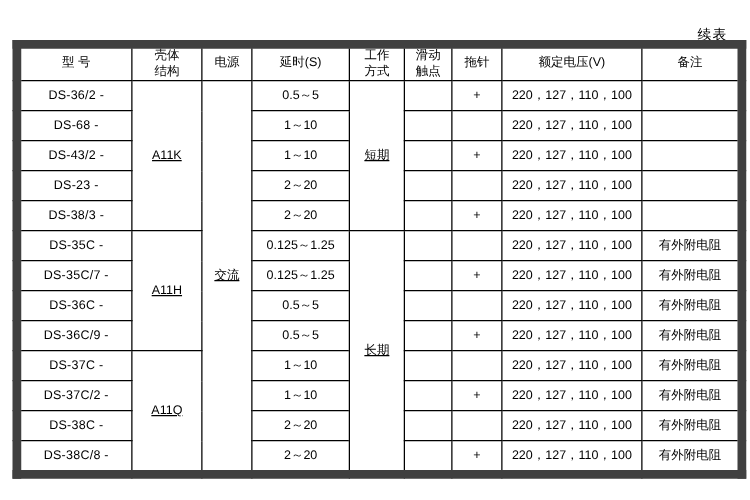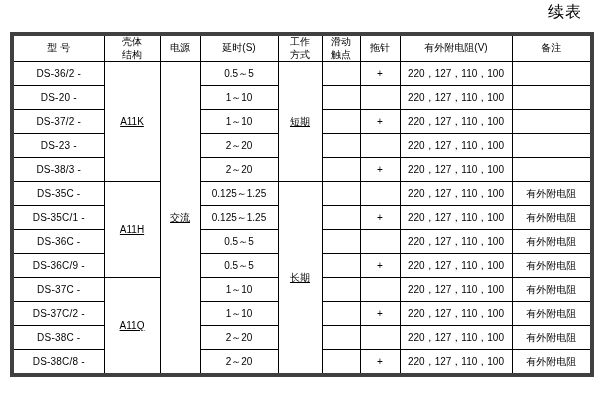--- a/index.html
+++ b/index.html
@@ -16,37 +16,37 @@
     overflow: hidden;
   }
   .page {
     width: 600px;
     height: 400px;
     position: relative;
     box-sizing: border-box;
   }
   .cont-label {
     position: absolute;
-    top: 2px;
+    top: 20px;
     right: 18px;
-    font-size: 16px;
+    font-size: 11px;
     letter-spacing: 1px;
     color: #000;
   }
   .table-wrap {
     position: absolute;
     top: 32px;
     left: 10px;
     width: 580px;
   }
   table.spec {
     border-collapse: collapse;
     table-layout: fixed;
     width: 580px;
-    border: 4px solid #404040;
+    border: 7px solid #404040;
   }
   table.spec td, table.spec th {
     border: 1px solid #000;
     font-weight: normal;
     text-align: center;
     vertical-align: middle;
     padding: 0;
     font-size: 10px;
     line-height: 1.15;
     height: 23px;
@@ -134,49 +134,49 @@
             <span class="hdr-two-line">方式</span>
           </td>
           <td>
             <span class="hdr-two-line">滑动</span>
             <span class="hdr-two-line">触点</span>
           </td>
           <td>
             <span class="hdr-two-line">拖针</span>
           </td>
           <td>
-            <span class="hdr-two-line">有外附电阻(V)</span>
+            <span class="hdr-two-line">额定电压(V)</span>
           </td>
           <td>
             <span class="hdr-two-line">备注</span>
           </td>
         </tr>
       </thead>
       <tbody id="spec-body">
           <tr>
             <td class="model">DS-36/2  -</td>
             <td class="vcell" rowspan="5">A11K</td>
             <td class="vcell" rowspan="13">交流</td>
             <td class="delay">0.5～5</td>
             <td class="vcell" rowspan="5">短期</td>
             <td class="mark"></td>
             <td class="mark">+</td>
             <td class="voltage">220，127，110，100</td>
             <td class="note"></td>
           </tr>
           <tr>
-            <td class="model">DS-20  -</td>
-            <td class="delay">1～10</td>
-            <td class="mark"></td>
-            <td class="mark"></td>
-            <td class="voltage">220，127，110，100</td>
-            <td class="note"></td>
-          </tr>
-          <tr>
-            <td class="model">DS-37/2  -</td>
+            <td class="model">DS-68  -</td>
+            <td class="delay">1～10</td>
+            <td class="mark"></td>
+            <td class="mark"></td>
+            <td class="voltage">220，127，110，100</td>
+            <td class="note"></td>
+          </tr>
+          <tr>
+            <td class="model">DS-43/2  -</td>
             <td class="delay">1～10</td>
             <td class="mark"></td>
             <td class="mark">+</td>
             <td class="voltage">220，127，110，100</td>
             <td class="note"></td>
           </tr>
           <tr>
             <td class="model">DS-23  -</td>
             <td class="delay">2～20</td>
             <td class="mark"></td>
@@ -196,21 +196,21 @@
             <td class="model">DS-35C  -</td>
             <td class="vcell" rowspan="4">A11H</td>
             <td class="delay">0.125～1.25</td>
             <td class="vcell" rowspan="9">长期</td>
             <td class="mark"></td>
             <td class="mark"></td>
             <td class="voltage">220，127，110，100</td>
             <td class="note">有外附电阻</td>
           </tr>
           <tr>
-            <td class="model">DS-35C/1  -</td>
+            <td class="model">DS-35C/7  -</td>
             <td class="delay">0.125～1.25</td>
             <td class="mark"></td>
             <td class="mark">+</td>
             <td class="voltage">220，127，110，100</td>
             <td class="note">有外附电阻</td>
           </tr>
           <tr>
             <td class="model">DS-36C  -</td>
             <td class="delay">0.5～5</td>
             <td class="mark"></td>

